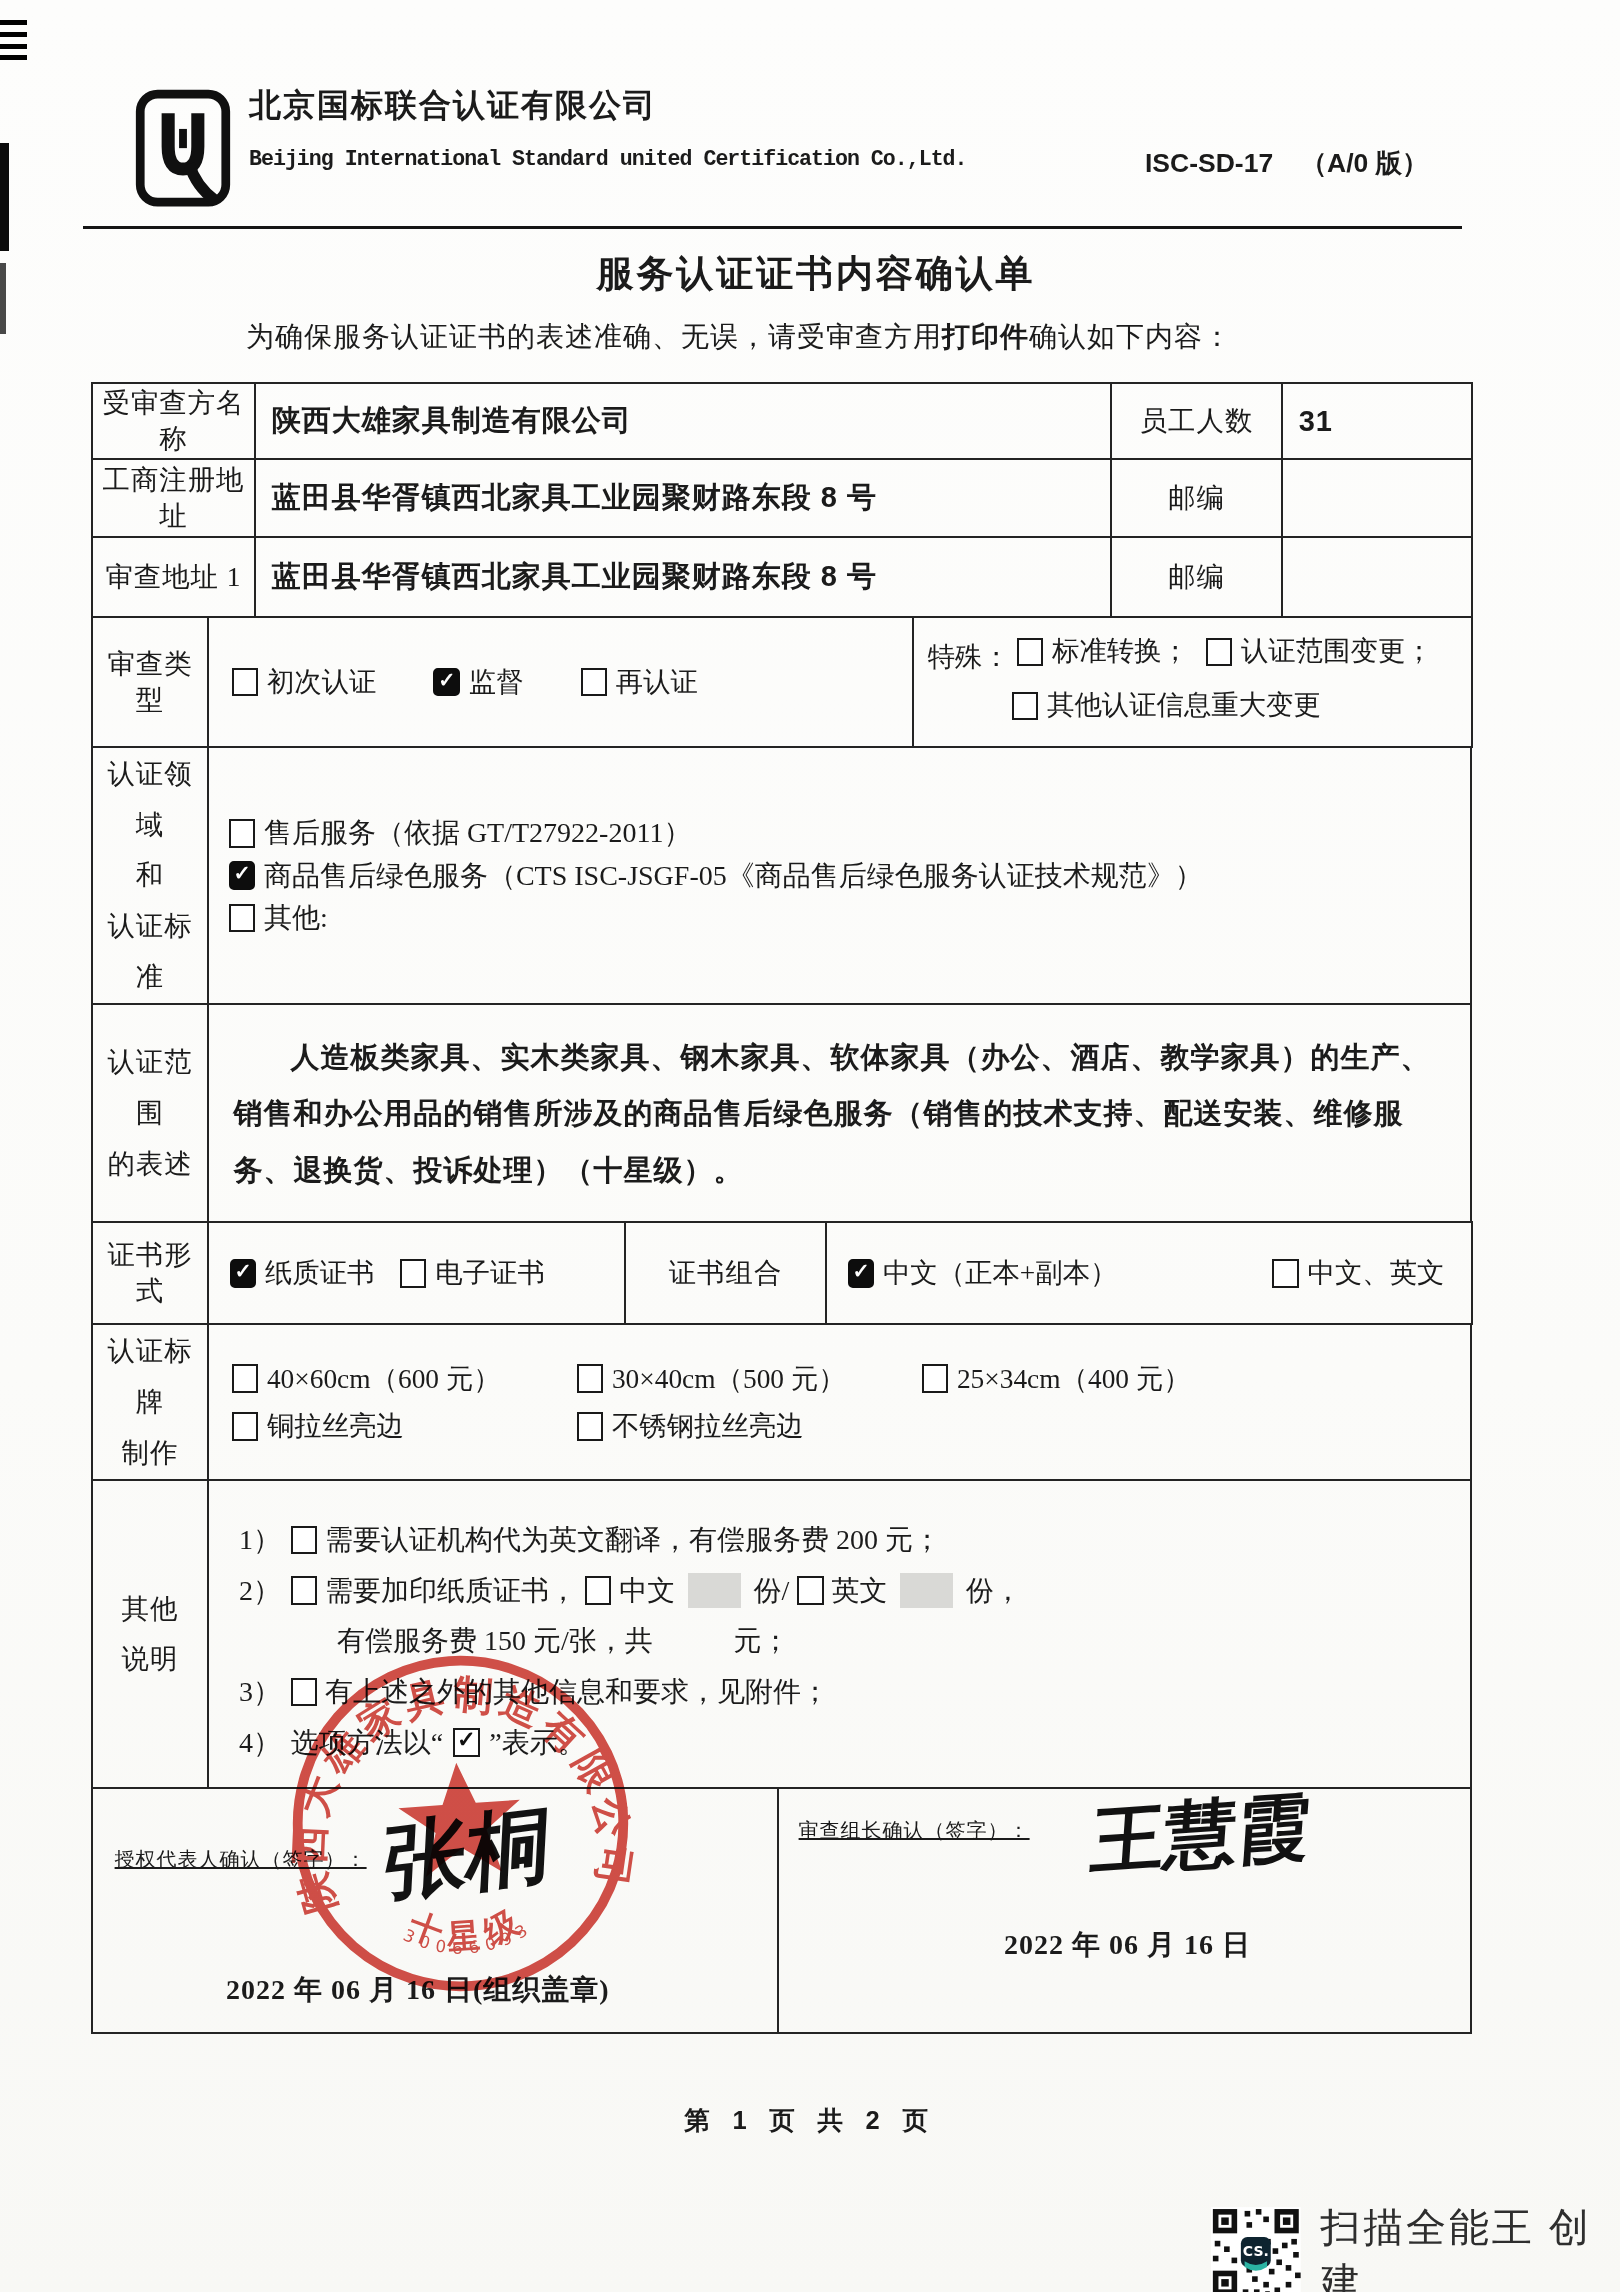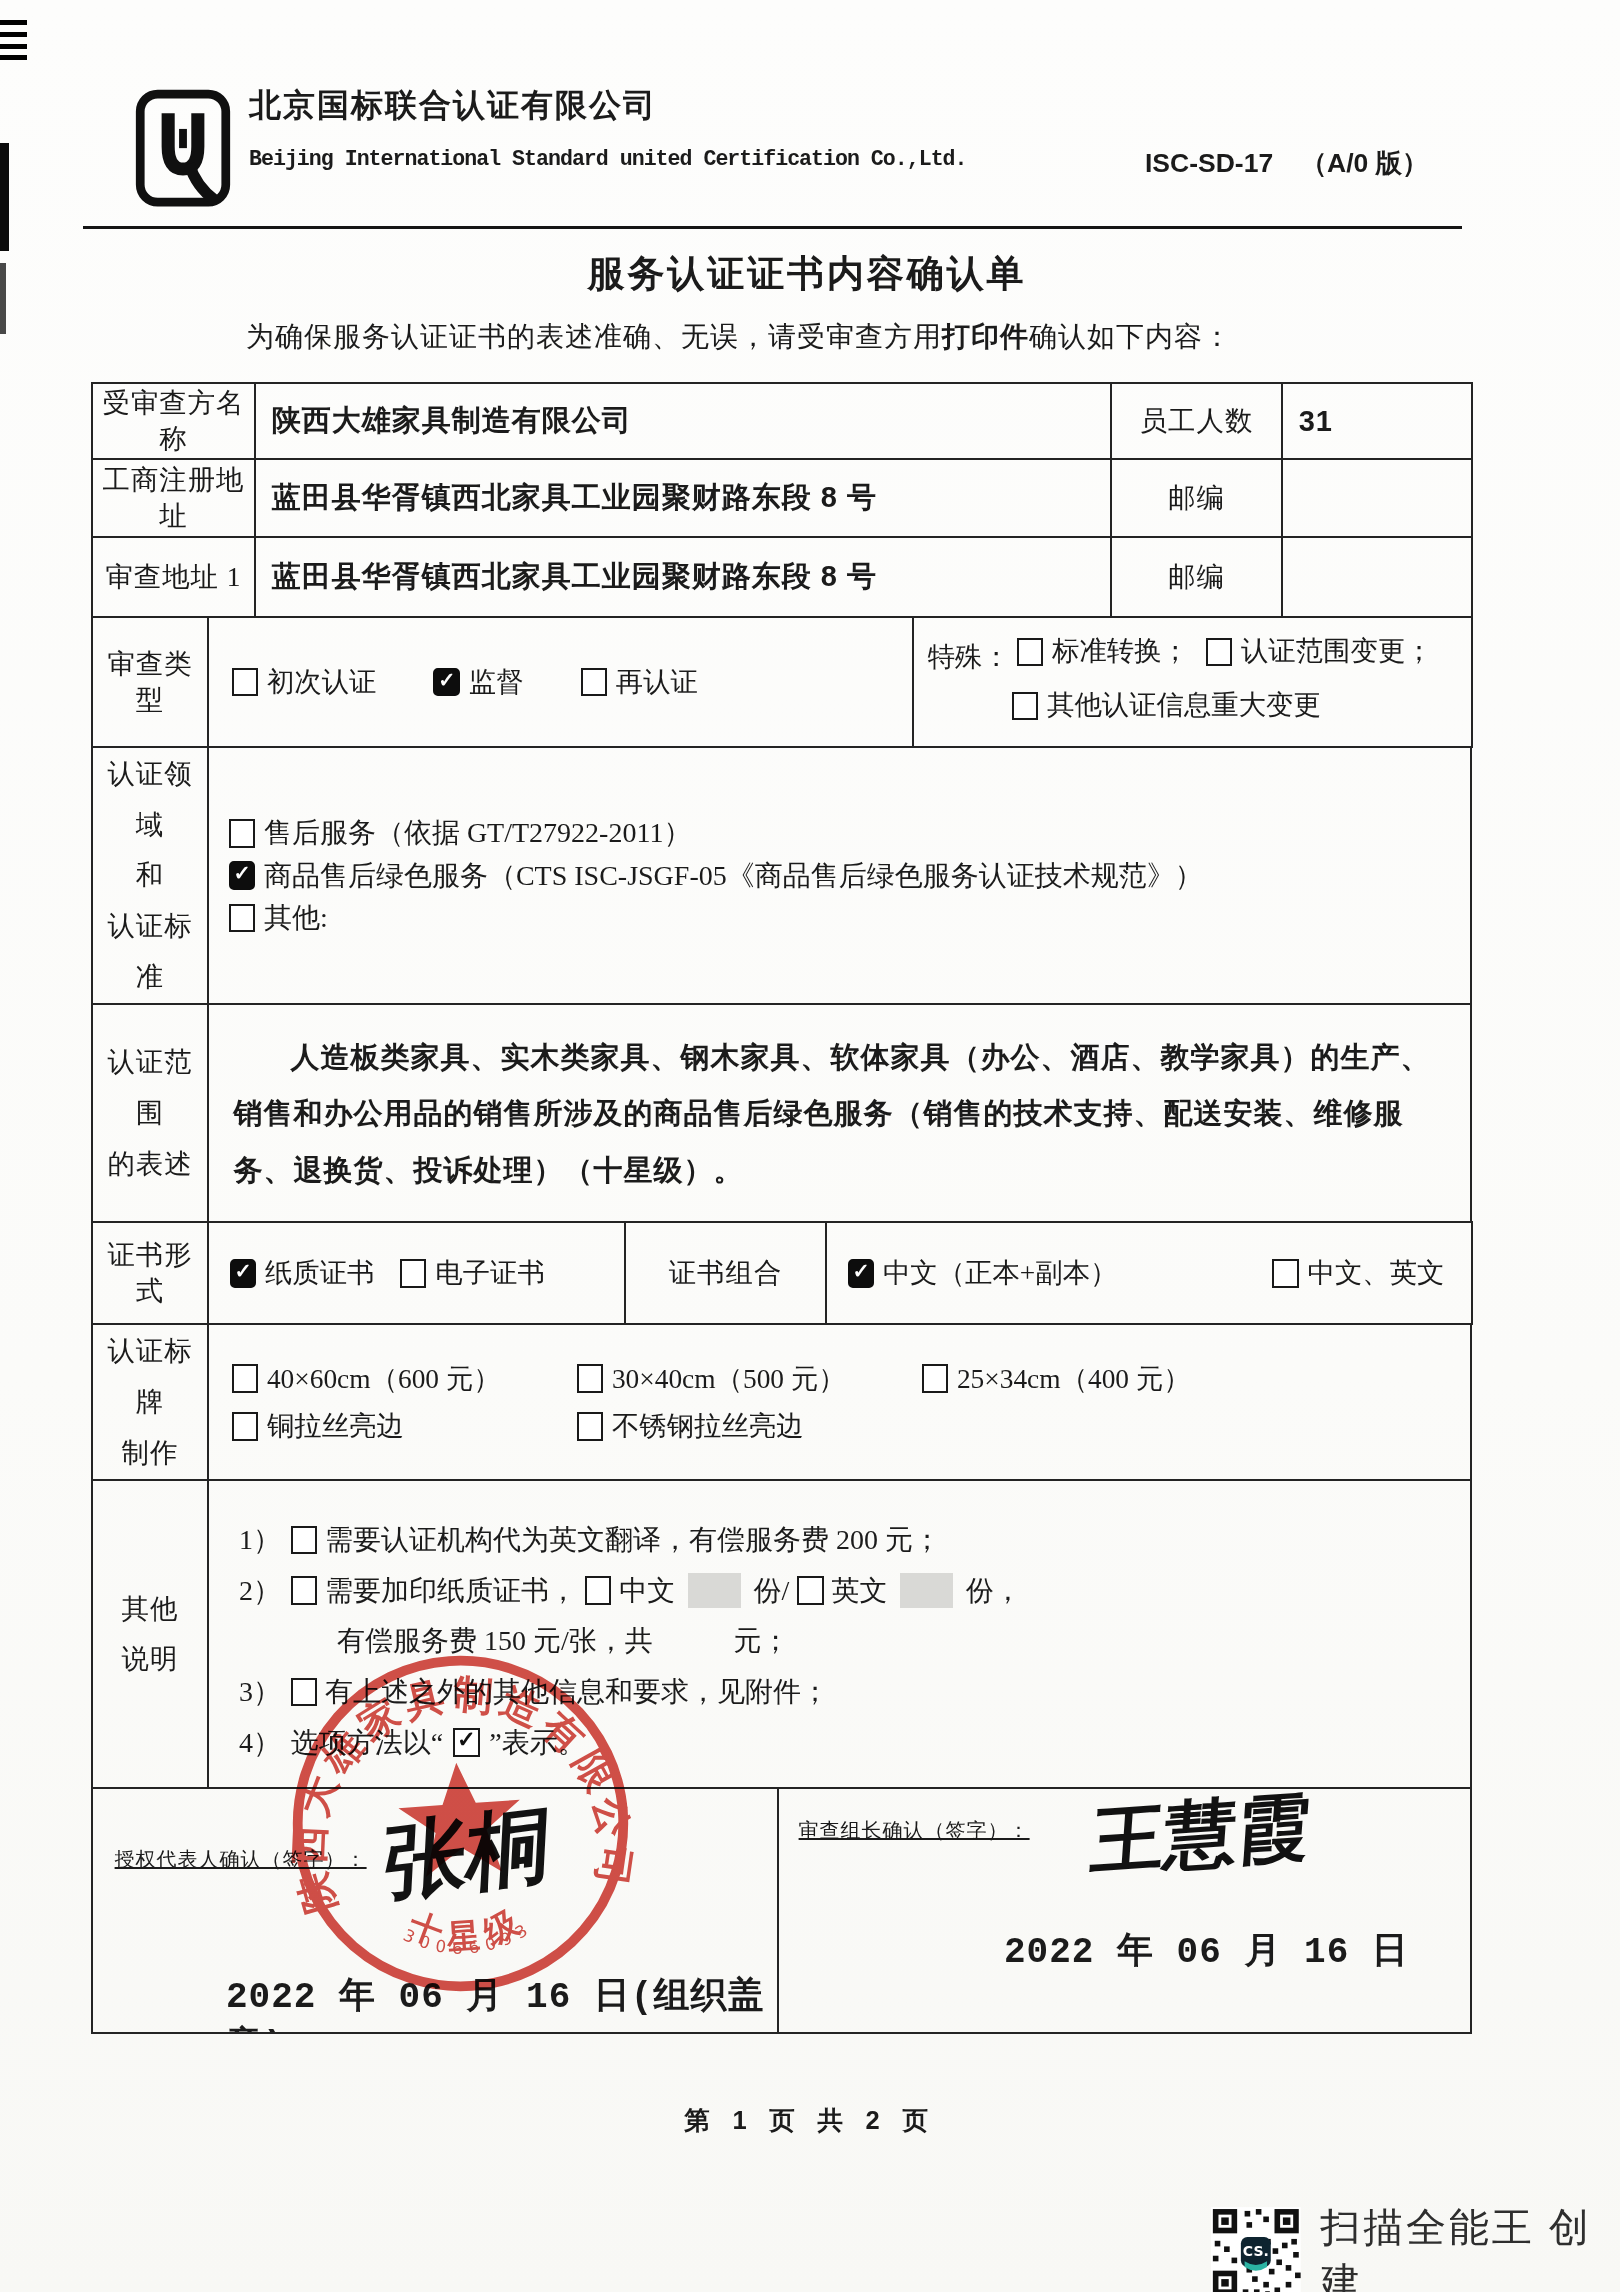--- a/index.html
+++ b/index.html
@@ -15,21 +15,21 @@
     background:repeating-linear-gradient(180deg,#000 0 4.9px,transparent 4.9px 11.8px);}
   .art-bar1{left:0;top:143px;width:8.8px;height:108px;}
   .art-bar2{left:0;top:263px;width:5.9px;height:71px;opacity:.75;}
   
   .logo{position:absolute;left:135px;top:88px;}
   .company-cn{position:absolute;left:249px;top:84px;font-size:32px;font-weight:600;letter-spacing:2px;}
   .company-en{position:absolute;left:249px;top:135px;font-size:21.6px;font-family:"Liberation Mono","DejaVu Sans Mono",monospace;font-weight:600;letter-spacing:-1px;margin-top:12px;}
   .doc-code{position:absolute;left:1145px;top:145px;font-size:26.5px;font-weight:700;font-family:"Liberation Sans","DejaVu Sans",sans-serif;}
   .doc-code .ver{margin-left:27.4px;}
   .header-rule{position:absolute;left:83px;top:226px;width:1379px;height:2.9px;background:#151515;}
-  .page-title{position:absolute;left:4px;top:249px;width:1606px;text-align:center;font-size:37px;font-weight:800;
+  .page-title{position:absolute;left:13px;top:249px;width:1606px;text-align:center;font-size:37px;font-weight:800;
     font-family:"Liberation Sans","DejaVu Sans",sans-serif;letter-spacing:2.9px;}
   .intro{position:absolute;left:246px;top:318px;font-size:28px;letter-spacing:1px;}
   .intro b{font-weight:800;}
   
   .tables{position:absolute;left:83px;top:384px;width:1379px;margin-left:8px;}
   table{width:1379px;border-collapse:collapse;table-layout:fixed;margin-top:-2px;}
   td{border:2px solid #242424;vertical-align:middle;font-size:27.4px;overflow:hidden;}
   .lab{text-align:center;letter-spacing:1px;}
   .val{font-family:"Liberation Sans","DejaVu Sans",sans-serif;font-weight:700;font-size:29px;padding-left:15.7px;letter-spacing:1px;}
   .h68{height:67px}.h80{height:78px}.h82{height:80px}.h76{height:74px}
@@ -55,21 +55,21 @@
   .plaque-grid{padding:9.8px 0 9.8px 21.6px;}
   .plaque-row{display:grid;grid-template-columns:345px 345px auto;align-items:center;margin:11.8px 0;}
   .notes{padding:23.5px 0 9.8px 29px;font-size:28px;}
   .note-line{margin:12.7px 0;display:flex;align-items:center;gap:7.8px;white-space:nowrap;}
   .note-line .num{margin-right:2px;}
   .note-cont{padding-left:98px;}
   .blank{display:inline-block;width:53px;height:35px;background:#d9d9d6;vertical-align:-6.9px;margin:0 4.9px;flex:none;}
   .wide-gap{display:inline-block;width:65px;}
   .sig-cell{position:relative;}
   .sig-label{position:absolute;font-size:20px;letter-spacing:1px;text-decoration:underline;}
-  .sig-date{position:absolute;font-family:Liberation Mono, monospace;font-weight:600;font-size:36px;letter-spacing:1px;}
+  .sig-date{position:absolute;font-family:Liberation Serif, serif;font-weight:600;font-size:28px;letter-spacing:1px;}
   .handwriting{position:absolute;font-family:"DejaVu Serif",serif;color:#121212;white-space:nowrap;}
   .hw-left{left:290px;top:7.8px;font-size:84px;transform:rotate(-7deg) skewX(-10deg);font-weight:600;}
   .hw-right{left:312px;top:-3.9px;font-size:73px;transform:rotate(-4deg) skewX(-8deg);font-weight:700;}
   .stamp{position:absolute;left:284px;top:1647px;width:353px;height:353px;mix-blend-mode:multiply;opacity:.88;transform:rotate(-4deg);pointer-events:none;}
   
   .page-info{position:absolute;left:0;top:2103px;width:1620px;text-align:center;font-size:25.5px;font-weight:800;
     font-family:"Liberation Sans","DejaVu Sans",sans-serif;letter-spacing:7.8px;}
   .scan-badge{position:absolute;left:1211px;top:2194px;display:flex;align-items:center;gap:19.6px;}
   .scan-badge .txt{font-size:40px;color:#2e2e2e;font-family:"Liberation Sans","DejaVu Sans",sans-serif;letter-spacing:2.9px;margin-top:5.9px;}
 </style>

